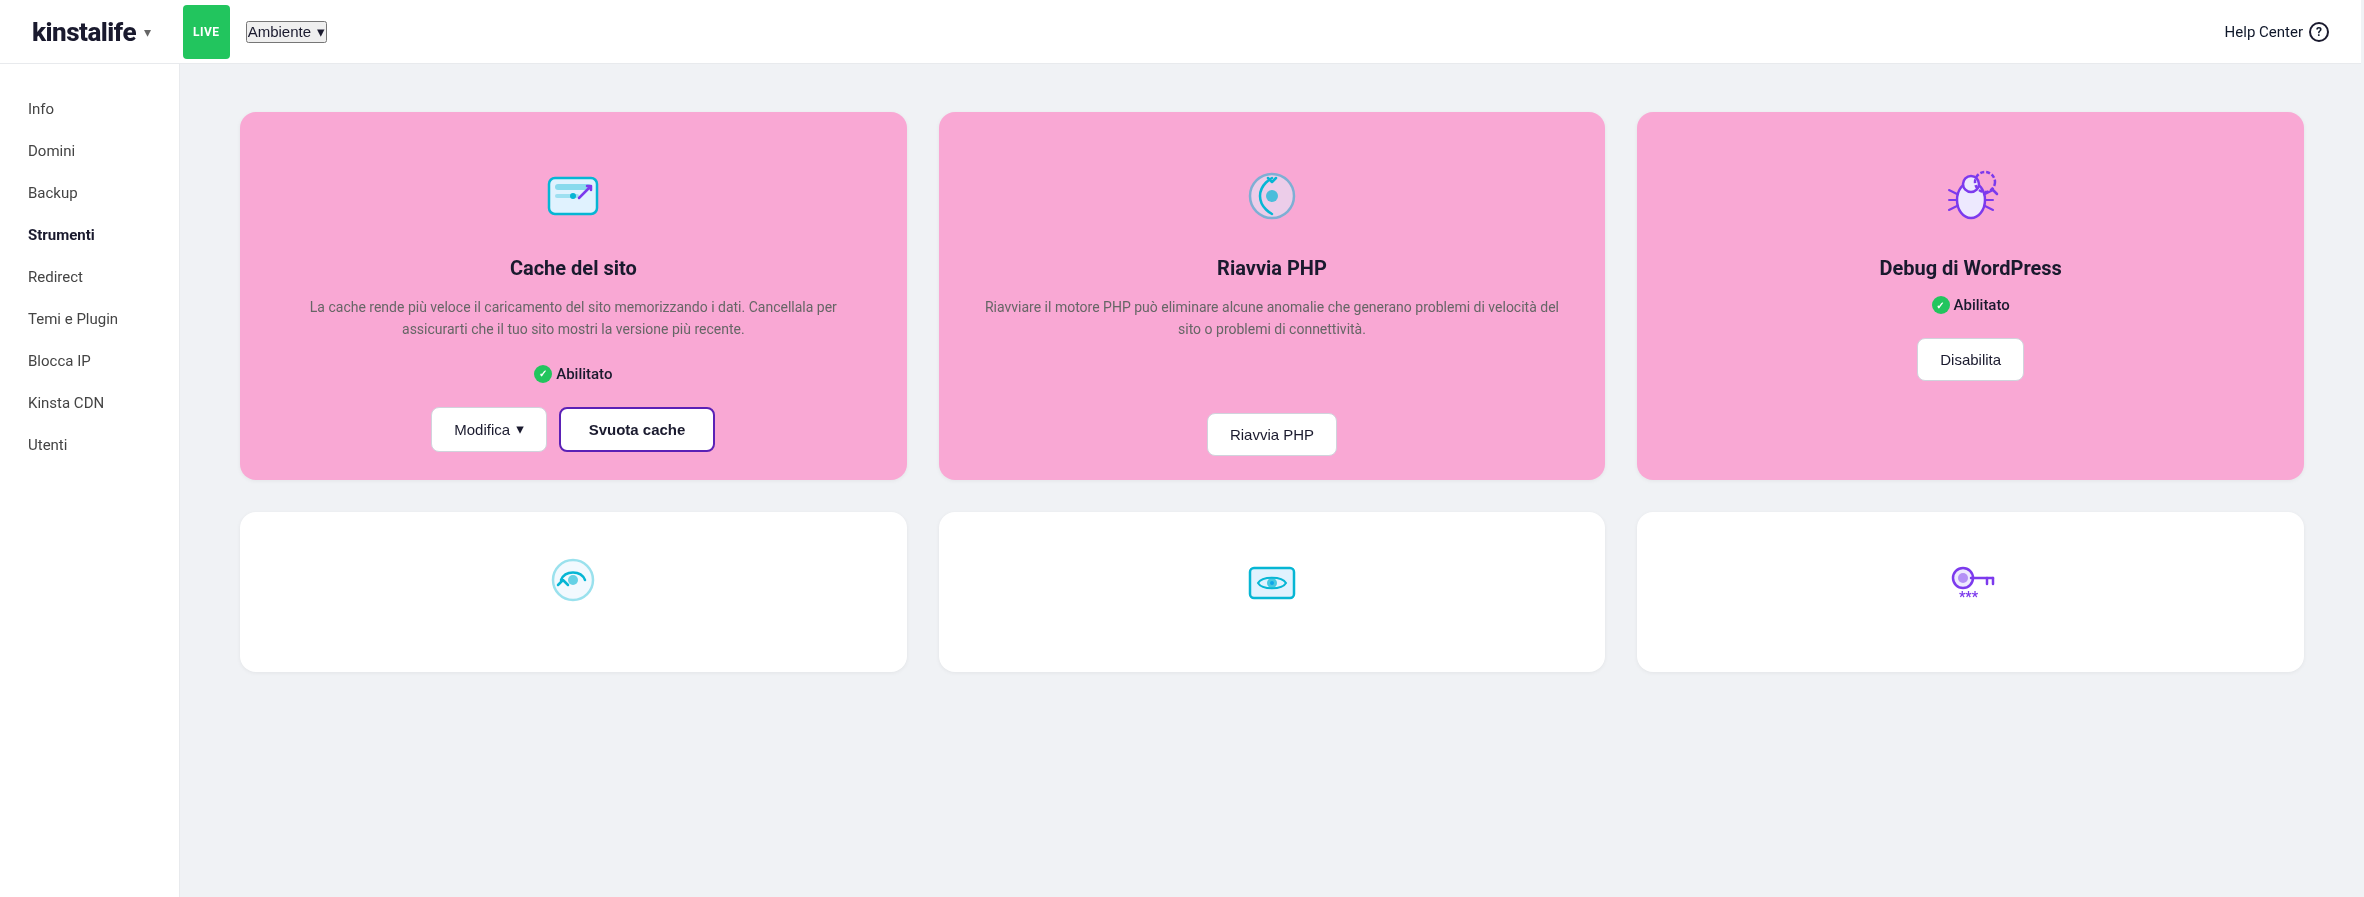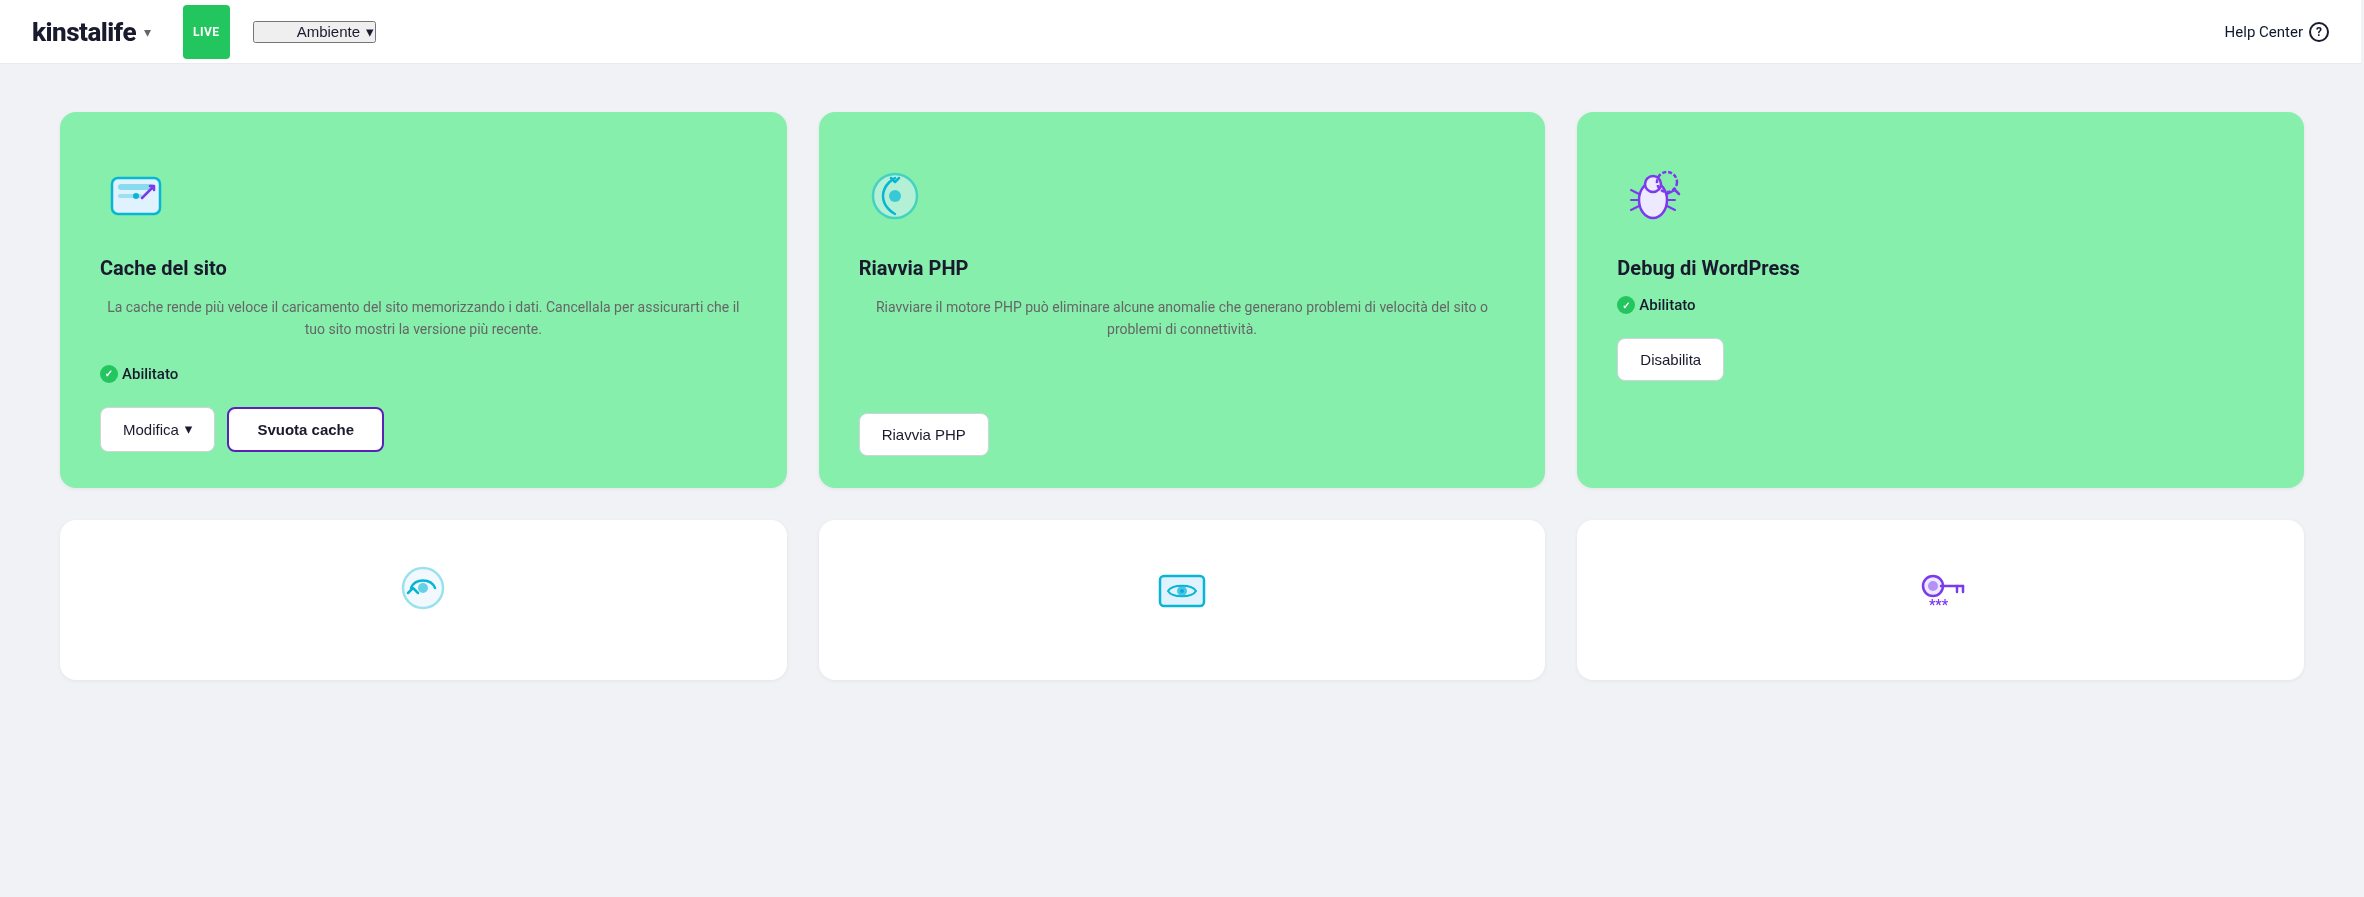--- a/index.html
+++ b/index.html
@@ -41,26 +41,25 @@
       font-weight: 700;
       padding: 20px 10px;
       border-radius: 4px;
       margin-left: 32px;
       letter-spacing: 0.5px;
     }
     .ambiente-btn {
       display: flex;
       align-items: center;
       gap: 6px;
-      margin-left: 23px;
+      margin-left: 16px;
       font-size: 15px;
       color: #1a1a2e;
       cursor: pointer;
       font-weight: 500;
-      padding-left: 42px;
     }
     .help-center {
       margin-left: auto;
       display: flex;
       align-items: center;
       gap: 6px;
       font-size: 15px;
       color: #0f172a;
       cursor: pointer;
     }
@@ -111,26 +110,26 @@
       background: #f0f2f5;
     }
 
     .tools-grid {
       display: grid;
       grid-template-columns: repeat(3, 1fr);
       gap: 32px;
     }
 
     .tool-card {
-      background: #86efac;
+      background: #f9a8d4;
       border-radius: 16px;
-      padding: 48px 40px 32px;
+      padding: 48px 40px 24px;
       display: flex;
       flex-direction: column;
-      align-items: flex-start;
+      align-items: center;
       text-align: center;
       box-shadow: 0 1px 4px rgba(0,0,0,0.06);
     }
 
     .tool-icon {
       margin-bottom: 24px;
       width: 72px;
       height: 72px;
       display: flex;
       align-items: center;
@@ -246,20 +245,31 @@
     <span>▾</span>
   </button>
   <div class="help-center">
     <span>Help Center</span>
     <span class="help-icon">?</span>
   </div>
 </nav>
 
 <div class="layout">
 
+  <aside class="sidebar">
+    <a class="sidebar-item">Info</a>
+    <a class="sidebar-item">Domini</a>
+    <a class="sidebar-item">Backup</a>
+    <a class="sidebar-item active">Strumenti</a>
+    <a class="sidebar-item">Redirect</a>
+    <a class="sidebar-item">Temi e Plugin</a>
+    <a class="sidebar-item">Blocca IP</a>
+    <a class="sidebar-item">Kinsta CDN</a>
+    <a class="sidebar-item">Utenti</a>
+  </aside>
 
   <main class="main">
 
     <div class="tools-grid">
 
       <div class="tool-card">
         <div class="tool-icon icon-cache">
           <svg width="64" height="64" viewBox="0 0 64 64" fill="none">
             <rect x="8" y="14" width="48" height="36" rx="6" fill="#e0f2fe" stroke="#06b6d4" stroke-width="2.5"></rect>
             <rect x="14" y="20" width="36" height="6" rx="3" fill="#06b6d4" opacity="0.4"></rect>

